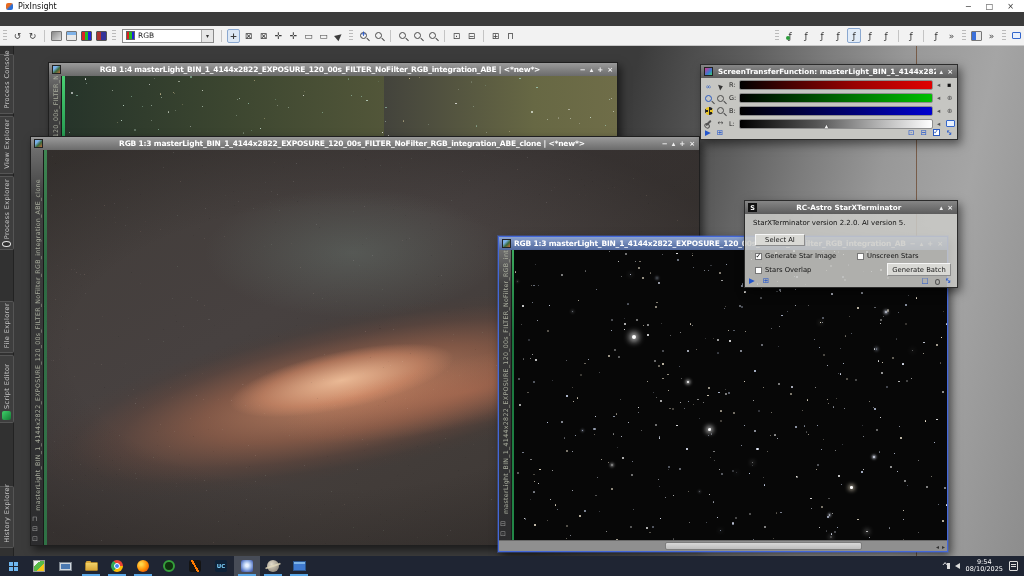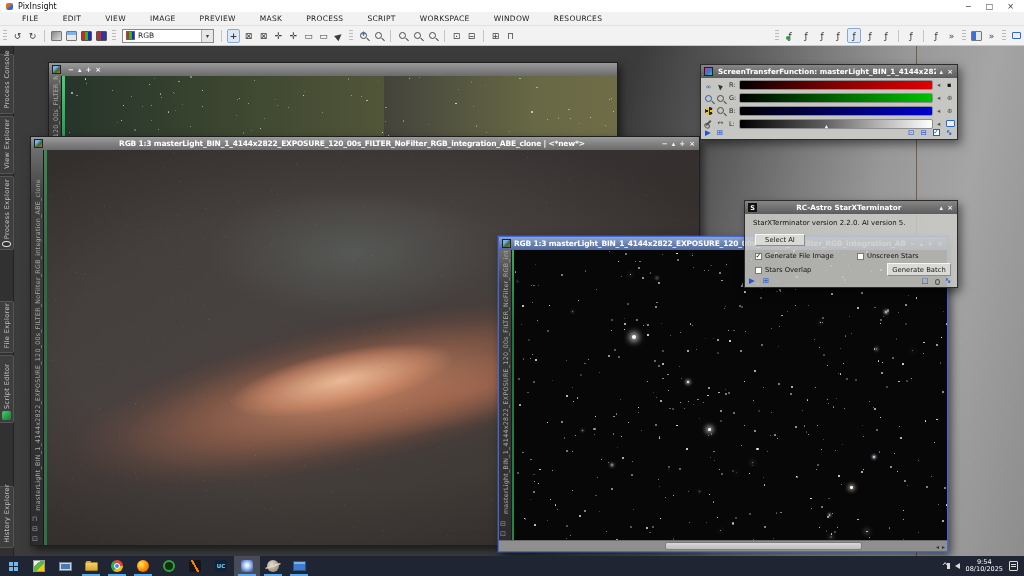--- a/index.html
+++ b/index.html
@@ -143,33 +143,20 @@
   <div id="titlebar">
     <span class="app-ico"></span>
     <span>PixInsight</span>
     <span class="ctrls">
       <span>−</span>
       <span>□</span>
       <span>×</span>
     </span>
   </div>
 
-  <div id="menubar">
-    <span class="menu">FILE</span>
-    <span class="menu">EDIT</span>
-    <span class="menu">VIEW</span>
-    <span class="menu">IMAGE</span>
-    <span class="menu">PREVIEW</span>
-    <span class="menu">MASK</span>
-    <span class="menu">PROCESS</span>
-    <span class="menu">SCRIPT</span>
-    <span class="menu">WORKSPACE</span>
-    <span class="menu">WINDOW</span>
-    <span class="menu">RESOURCES</span>
-  </div>
 
   <div id="toolbar">
     <span class="grip"></span>
     <span class="tbtn">↺</span>
     <span class="tbtn">↻</span>
     <span class="tsep"></span>
     <span class="tico" style="background:linear-gradient(135deg,#888,#ddd);border:1px solid #777;"></span>
     <span class="tico" style="background:linear-gradient(180deg,#7fb2e8 40%,#e8e8e8 40%);border:1px solid #777;"></span>
     <span class="tico" style="background:linear-gradient(90deg,#d22 0 33%,#2b2 33% 66%,#22d 66%);border:1px solid #555;"></span>
     <span class="tico" style="background:linear-gradient(90deg,#a33 0 40%,#339 40%);border:1px solid #555;"></span>
@@ -262,20 +249,21 @@
     </div>
     <div class="dtab" style="top:440px;height:62px;">
       <span class="vlab">History Explorer</span>
       <span class="dicon" style="background:linear-gradient(135deg,#f0922e,#b04f10);"></span>
     </div>
   </div>
 
   <div class="win" id="win1">
     <div class="wtitle">
       <span class="wicon"></span>
+      <span class="t">RGB 1:4 masterLight_BIN_1_4144x2822_EXPOSURE_120_00s_FILTER_NoFilter_RGB_integration_ABE | &lt;*new*&gt;</span>
       <span class="wbtns">
         <span>−</span>
         <span>▴</span>
         <span>+</span>
         <span>×</span>
       </span>
     </div>
     <div class="wbody">
       <div class="wstrip">
         <span class="vlabel">masterLight_BIN_1_4144x2822_EXPOSURE_120_00s_FILTER_NoFilter_RGB_integration_ABE</span>
@@ -1688,21 +1676,21 @@
       <span class="wbtns">
         <span>▴</span>
         <span>×</span>
       </span>
     </div>
     <div class="dbody">
       <div style="position:absolute;left:8px;top:5px;font-size:7px;color:#111;">StarXTerminator version 2.2.0. AI version 5.</div>
       <div class="btn" style="position:absolute;left:10px;top:20px;width:50px;height:12px;">Select AI</div>
       <div class="cbrow" style="left:10px;top:38px;">
         <span class="cb">✓</span>
-        <span>Generate File Image</span>
+        <span>Generate Star Image</span>
       </div>
       <div class="cbrow" style="left:112px;top:38px;">
         <span class="cb"></span>
         <span>Unscreen Stars</span>
       </div>
       <div class="cbrow" style="left:10px;top:52px;">
         <span class="cb"></span>
         <span>Stars Overlap</span>
       </div>
       <div class="btn" style="position:absolute;left:142px;top:49px;width:64px;height:13px;">Generate Batch</div>

